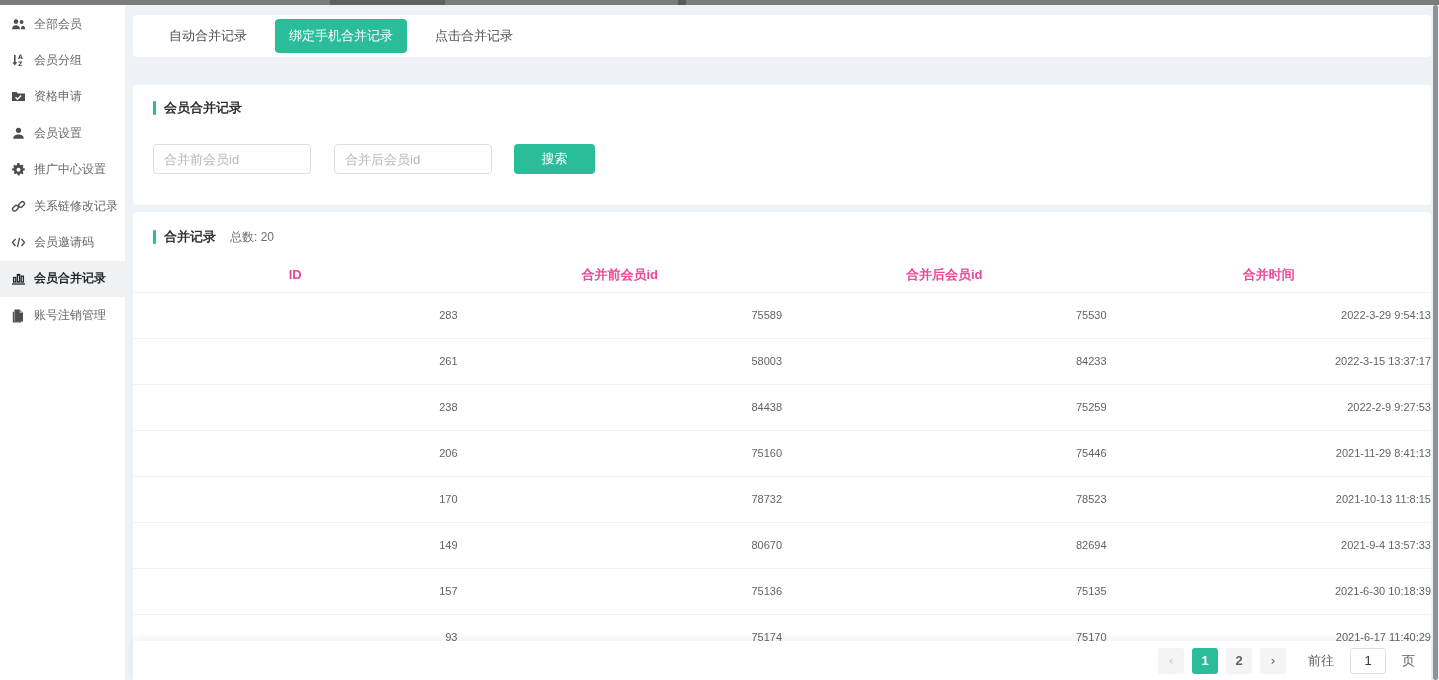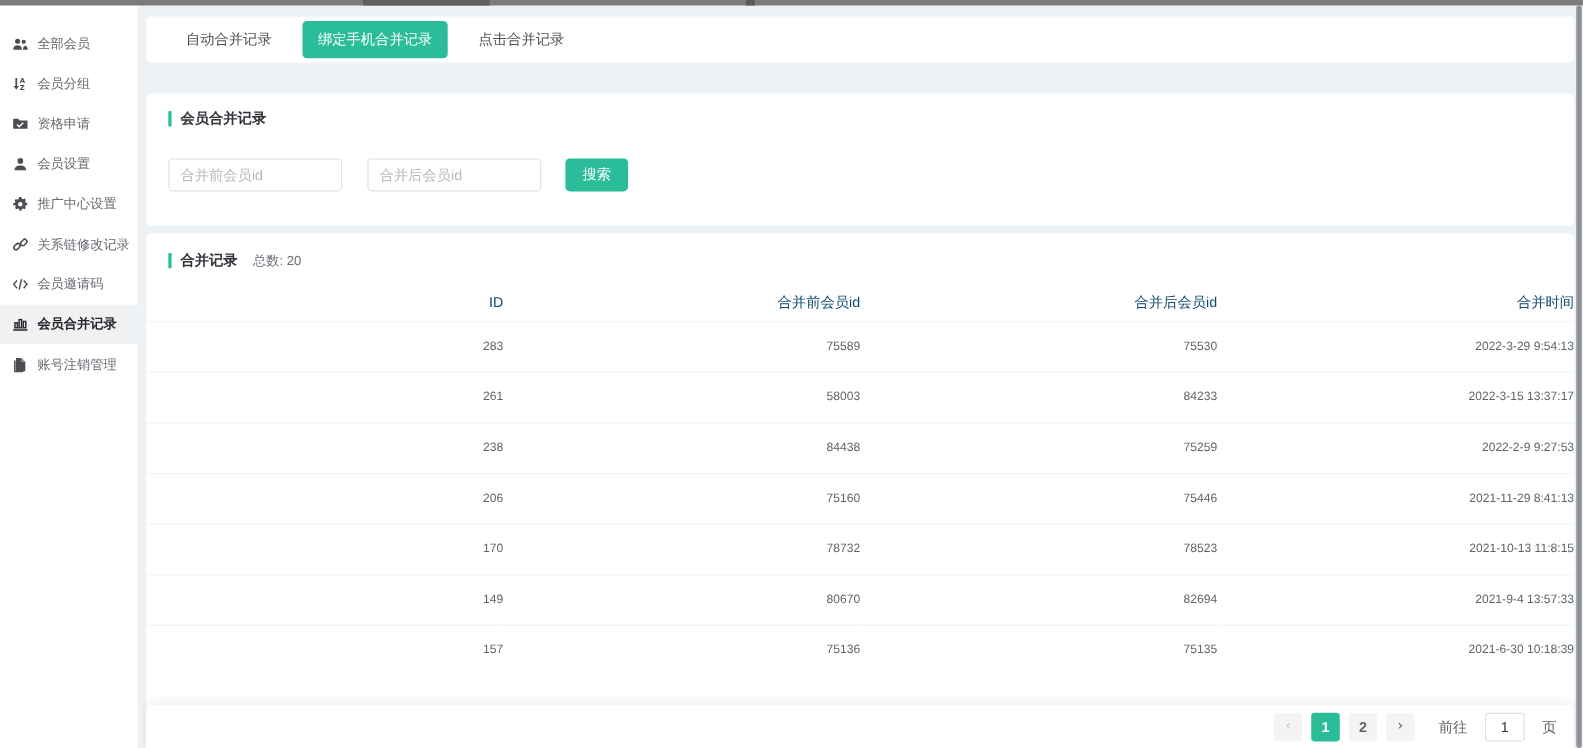--- a/index.html
+++ b/index.html
@@ -12,21 +12,21 @@
   
   .top-strip { position:absolute; top:0; left:0; width:1439px; height:5px; background:#7c7c7c; z-index:50; }
   .top-strip .seg1 { position:absolute; left:330px; top:0; width:115px; height:5px; background:#606060; }
   .top-strip .seg2 { position:absolute; left:678px; top:0; width:8px; height:5px; background:#5a5a5a; }
   
   .scrollbar { position:absolute; top:5px; right:1px; width:5px; height:675px; background:#8f9399; border-radius:3px; z-index:40; }
 
   
   .sidebar {
     position:absolute; left:0; top:5px; width:125px; height:675px;
-    background:#ffffff; padding-top:17px; z-index:10;
+    background:#ffffff; padding-top:1px; z-index:10;
   }
   .side-item {
     height:36.4px; display:flex; align-items:center; gap:8px;
     padding:0 6px 0 11px; color:#666a70; font-size:12px; cursor:pointer;
     white-space:nowrap; overflow:hidden;
   }
   .side-item .ico { width:15px; height:15px; flex:0 0 15px; display:flex; align-items:center; justify-content:center; color:#4a4d52; }
   .side-item.active { background:#f0f1f2; color:#24262a; font-weight:bold; }
   .side-item.active .ico { color:#24262a; }
   .side-item svg { display:block; }
@@ -48,31 +48,31 @@
   .sec-title .total { font-size:12px; color:#6a6f76; margin-left:6px; font-weight:normal; }
   .search-row { margin-top:27px; display:flex; align-items:center; }
   .search-row input[type=text] {
     width:158px; height:30px; border:1px solid #dcdfe6; border-radius:4px;
     padding:0 10px; font-size:13px; color:#303133; outline:none;
     font-family:"Liberation Sans","DejaVu Sans",sans-serif;
   }
   .search-row input::placeholder { color:#b4b8bf; }
   .gap-input { width:23px; }
   .btn-search {
-    margin-left:22px; width:57px; height:30px; background:var(--accent);
+    margin-left:22px; width:81px; height:30px; background:var(--accent);
     border:none; border-radius:4px; color:#fff; font-size:13px; cursor:pointer;
     font-family:"Liberation Sans","DejaVu Sans",sans-serif;
   }
 
   
   .card-table { top:207px; height:520px; padding:16px 0 0 0; overflow:hidden; }
   .card-table .sec-title { padding:0 20px; }
   table.records { width:100%; border-collapse:collapse; margin-top:12px; table-layout:fixed; }
   table.records th {
-    font-size:13px; color:#0c4a6e; font-weight:normal; text-align:right;
+    font-size:13px; color:#ec4899; font-weight:bold; text-align:center;
     height:34px; vertical-align:middle;
   }
   table.records td {
     font-size:11px; color:#5f6368; text-align:right; height:46px;
     vertical-align:middle; border-top:1px solid #f0f2f5;
   }
 
   
   .bottom-bar {
     position:absolute; left:0; bottom:0; width:1298px; height:39px;
@@ -281,20 +281,26 @@
           <td>80670</td>
           <td>82694</td>
           <td>2021-9-4 13:57:33</td>
         </tr>
         <tr>
           <td>157</td>
           <td>75136</td>
           <td>75135</td>
           <td>2021-6-30 10:18:39</td>
         </tr>
+        <tr>
+          <td>93</td>
+          <td>75174</td>
+          <td>75170</td>
+          <td>2021-6-17 11:40:29</td>
+        </tr>
       </tbody>
     </table>
   </div>
 
   <div class="bottom-bar">
     <div class="pager">
       <span class="pg-btn arrow disabled">‹</span>
       <span class="pg-btn active">1</span>
       <span class="pg-btn">2</span>
       <span class="pg-btn arrow">›</span>

